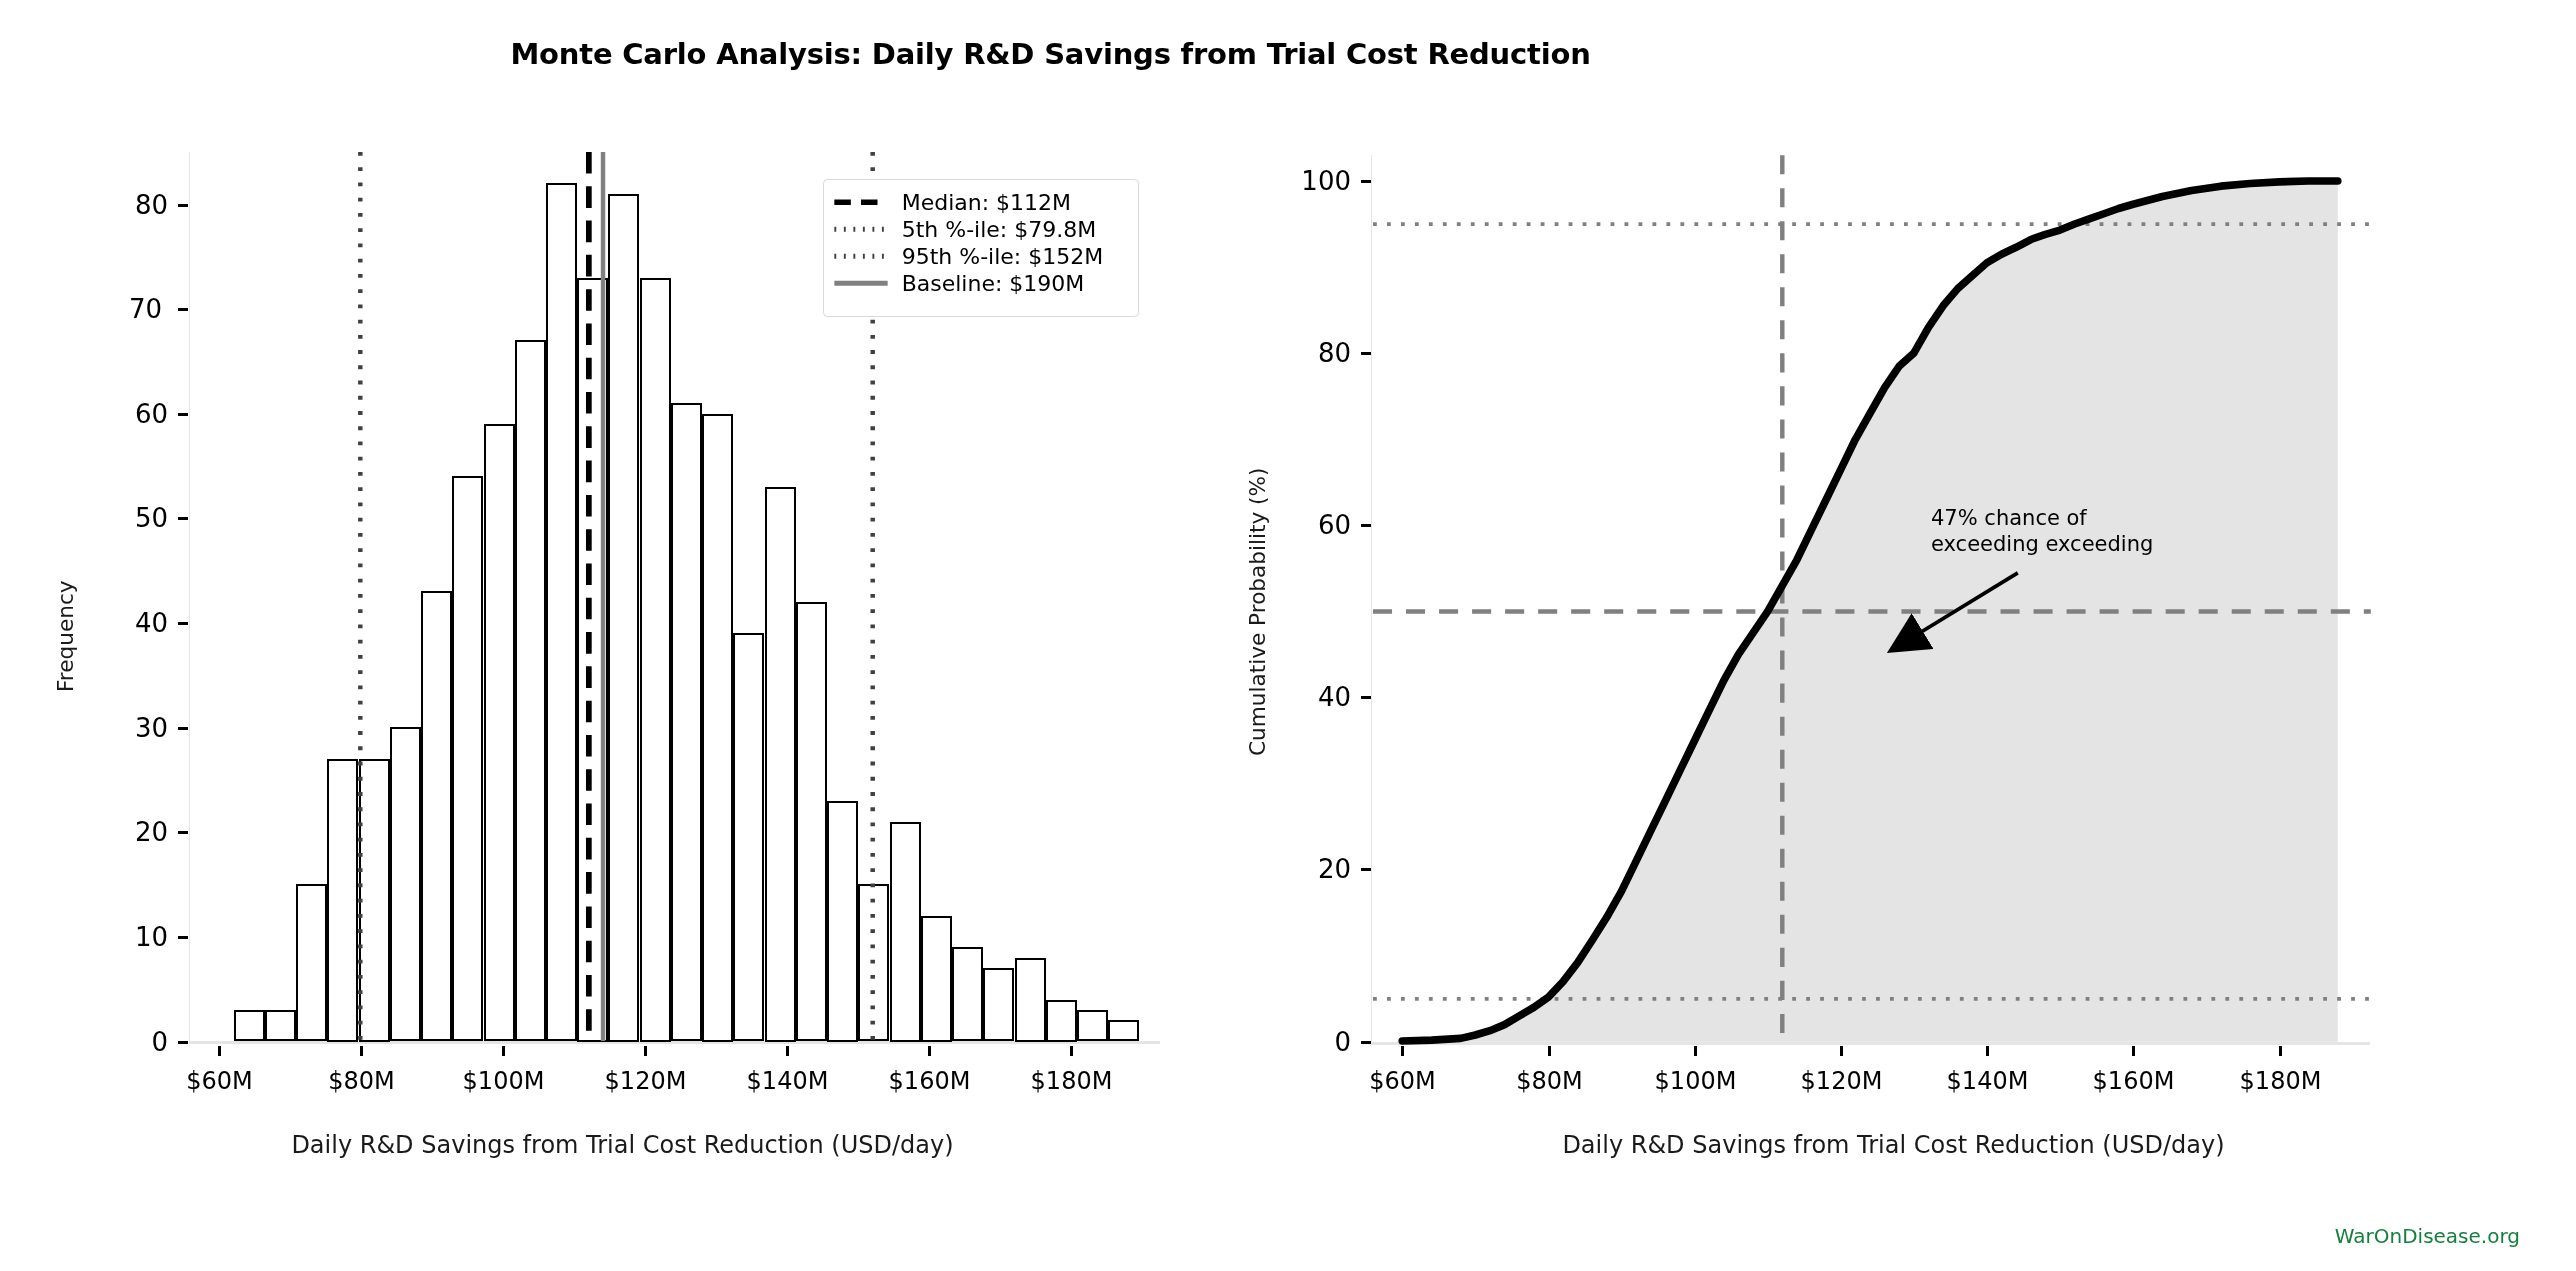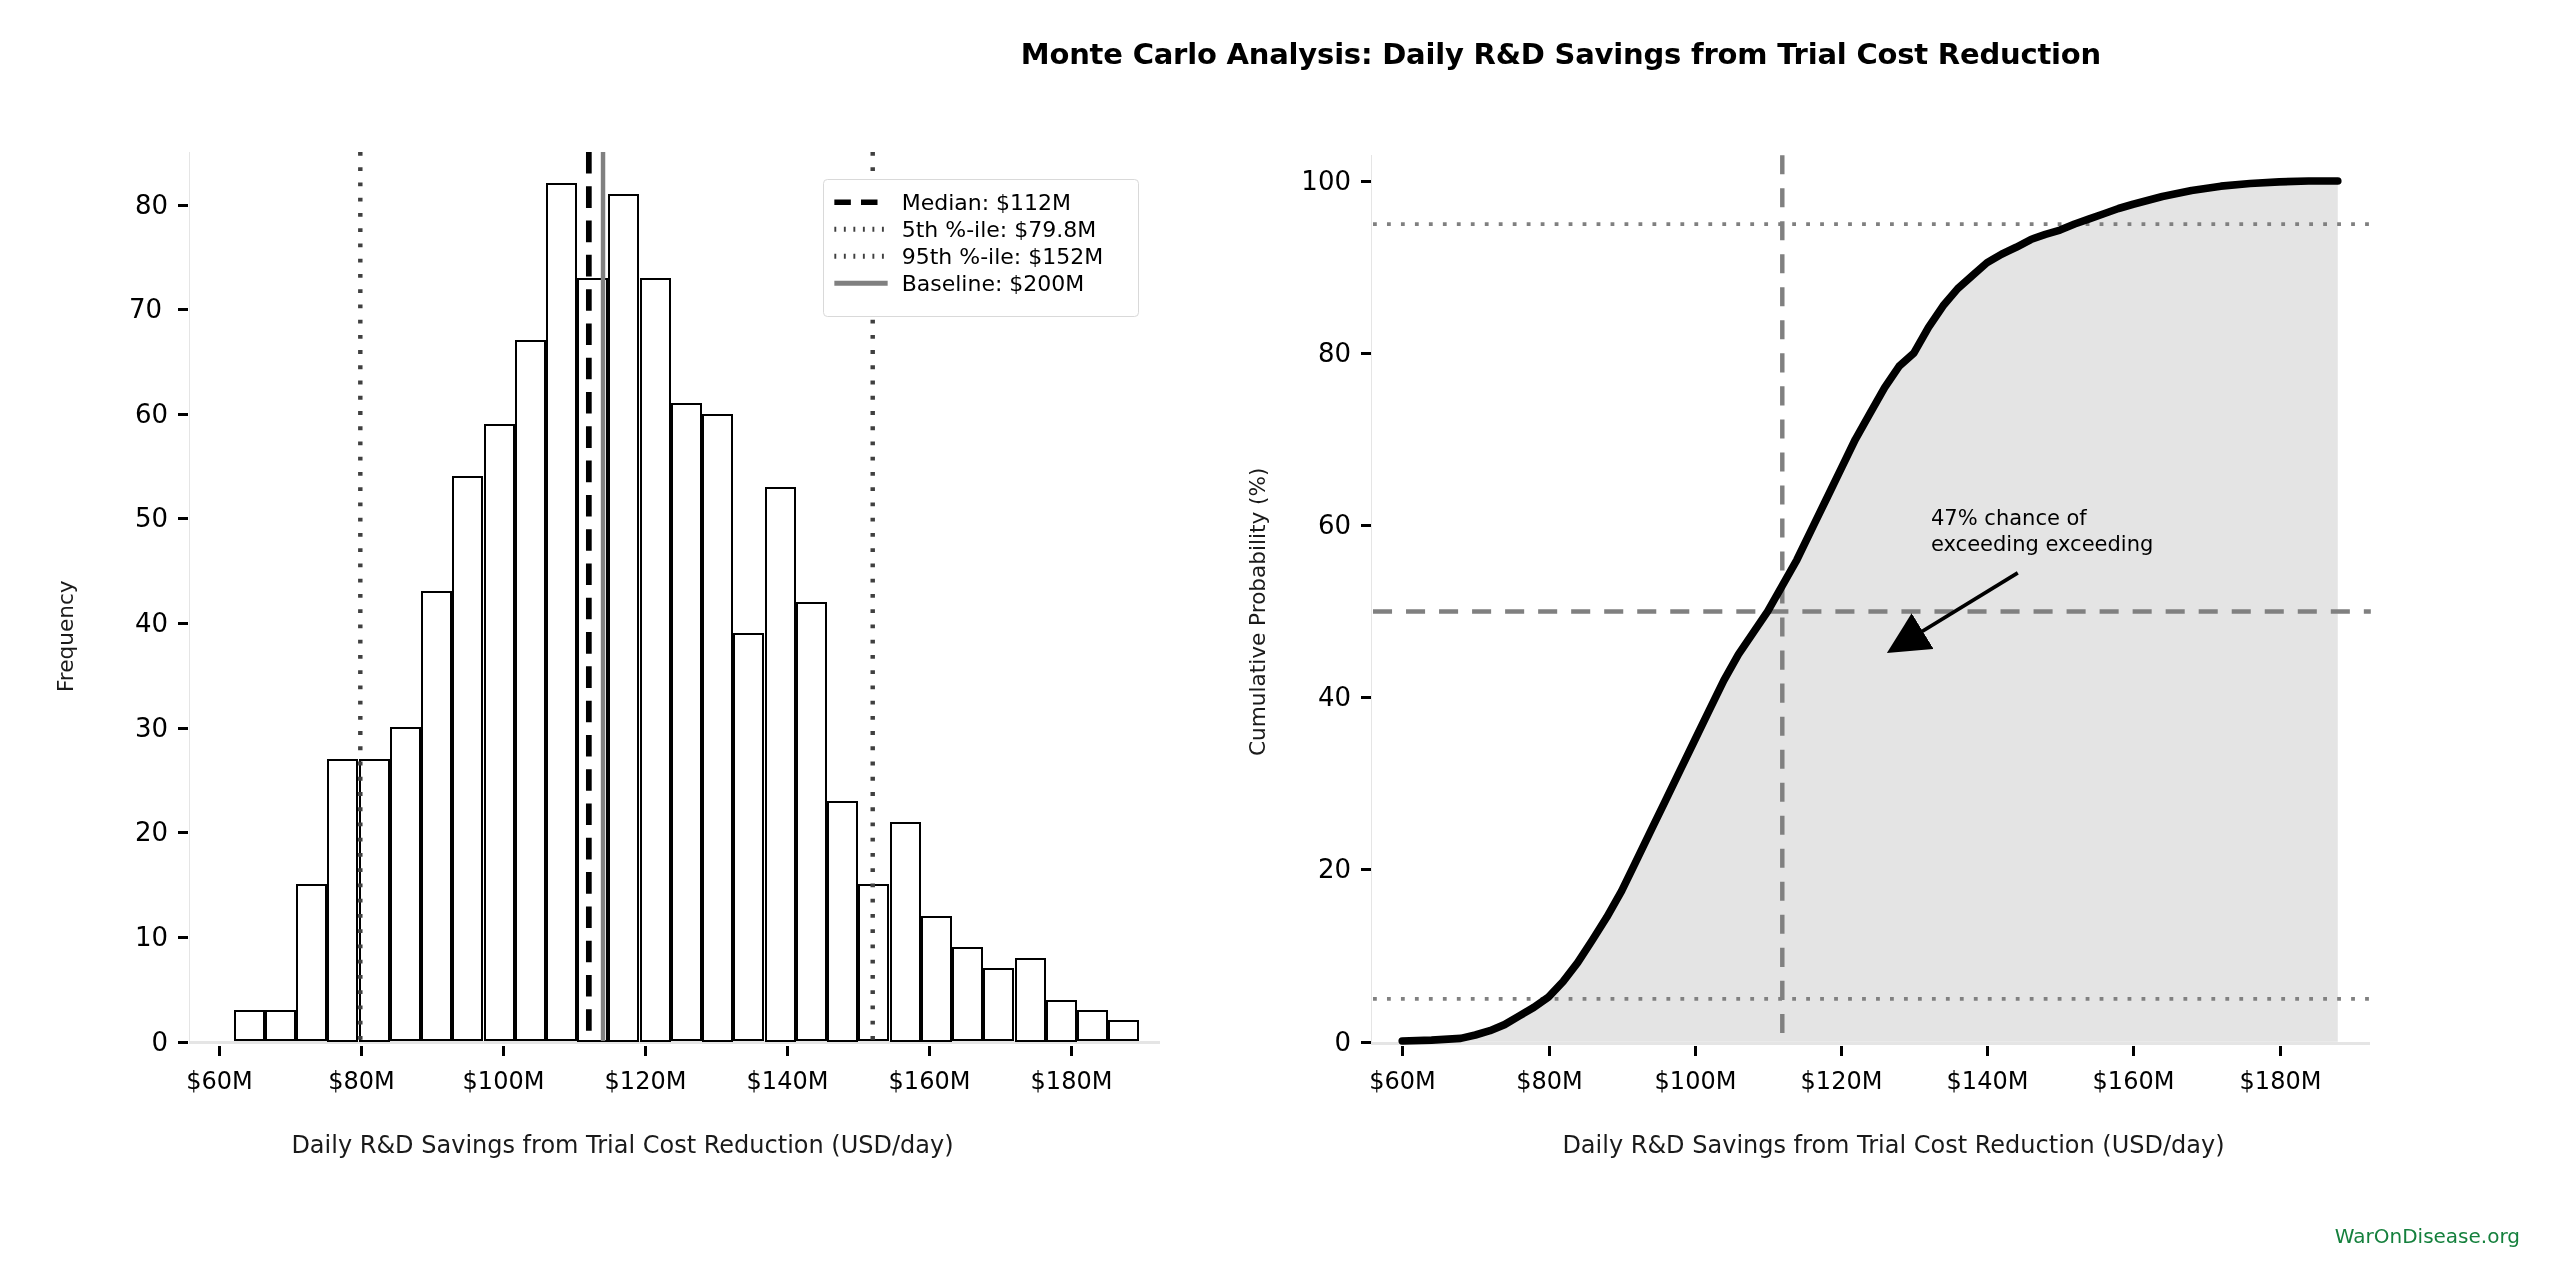--- a/index.html
+++ b/index.html
@@ -1,20 +1,20 @@
 <!DOCTYPE html>
 <html style="font-size:10.2px"><head>
 <meta charset="utf-8">
 <style>
   html,body{margin:0;padding:0;background:#ffffff;}
   body{width:2576px;height:1271px;font-family:"DejaVu Sans",sans-serif;color:#000;overflow:hidden;}
   #root{position:relative;width:2576px;height:1271px;}
 
   .suptitle{
-    position:absolute;left:0;top:37px;width:2101px;text-align:right;
+    position:absolute;left:0;top:37px;width:2101px;text-align:center;
     font-family:"DejaVu Sans",sans-serif;font-weight:bold;font-size:29px;
     letter-spacing:-0.2px;color:#000;
   }
   .panel{position:absolute;}
   .panel-title{
     position:absolute;width:100%;text-align:center;top:84px;
     font-family:"DejaVu Sans",sans-serif;font-weight:bold;font-size:26px;color:#000;
   }
   .axes{position:absolute;}
   .spine-l,.spine-b{position:absolute;background:#e5e5e5;}
@@ -119,21 +119,21 @@
             </svg>
         </span>
         <span class="legend-lbl">95th %-ile: $152M</span>
       </div>
       <div class="legend-row">
         <span class="legend-key">
           <svg width="56" height="16.5" viewBox="0 0 88 26">
               <line x1="2" y1="13" x2="86" y2="13" stroke="#808080" stroke-width="8"></line>
             </svg>
         </span>
-        <span class="legend-lbl">Baseline: $200M</span>
+        <span class="legend-lbl">Baseline: $190M</span>
       </div>
     </div>
   <div class="tickmark ytickmark" style="left: 178px; top: 1041px;"></div>
       <div class="ytick-lbl" style="left: 76px; top: 1027px; width: 92px;">0</div>
       <div class="tickmark ytickmark" style="left: 178px; top: 936px;"></div>
       <div class="ytick-lbl" style="left: 76px; top: 922px; width: 92px;">10</div>
       <div class="tickmark ytickmark" style="left: 178px; top: 831px;"></div>
       <div class="ytick-lbl" style="left: 76px; top: 817px; width: 92px;">20</div>
       <div class="tickmark ytickmark" style="left: 178px; top: 727px;"></div>
       <div class="ytick-lbl" style="left: 76px; top: 713px; width: 92px;">30</div>

